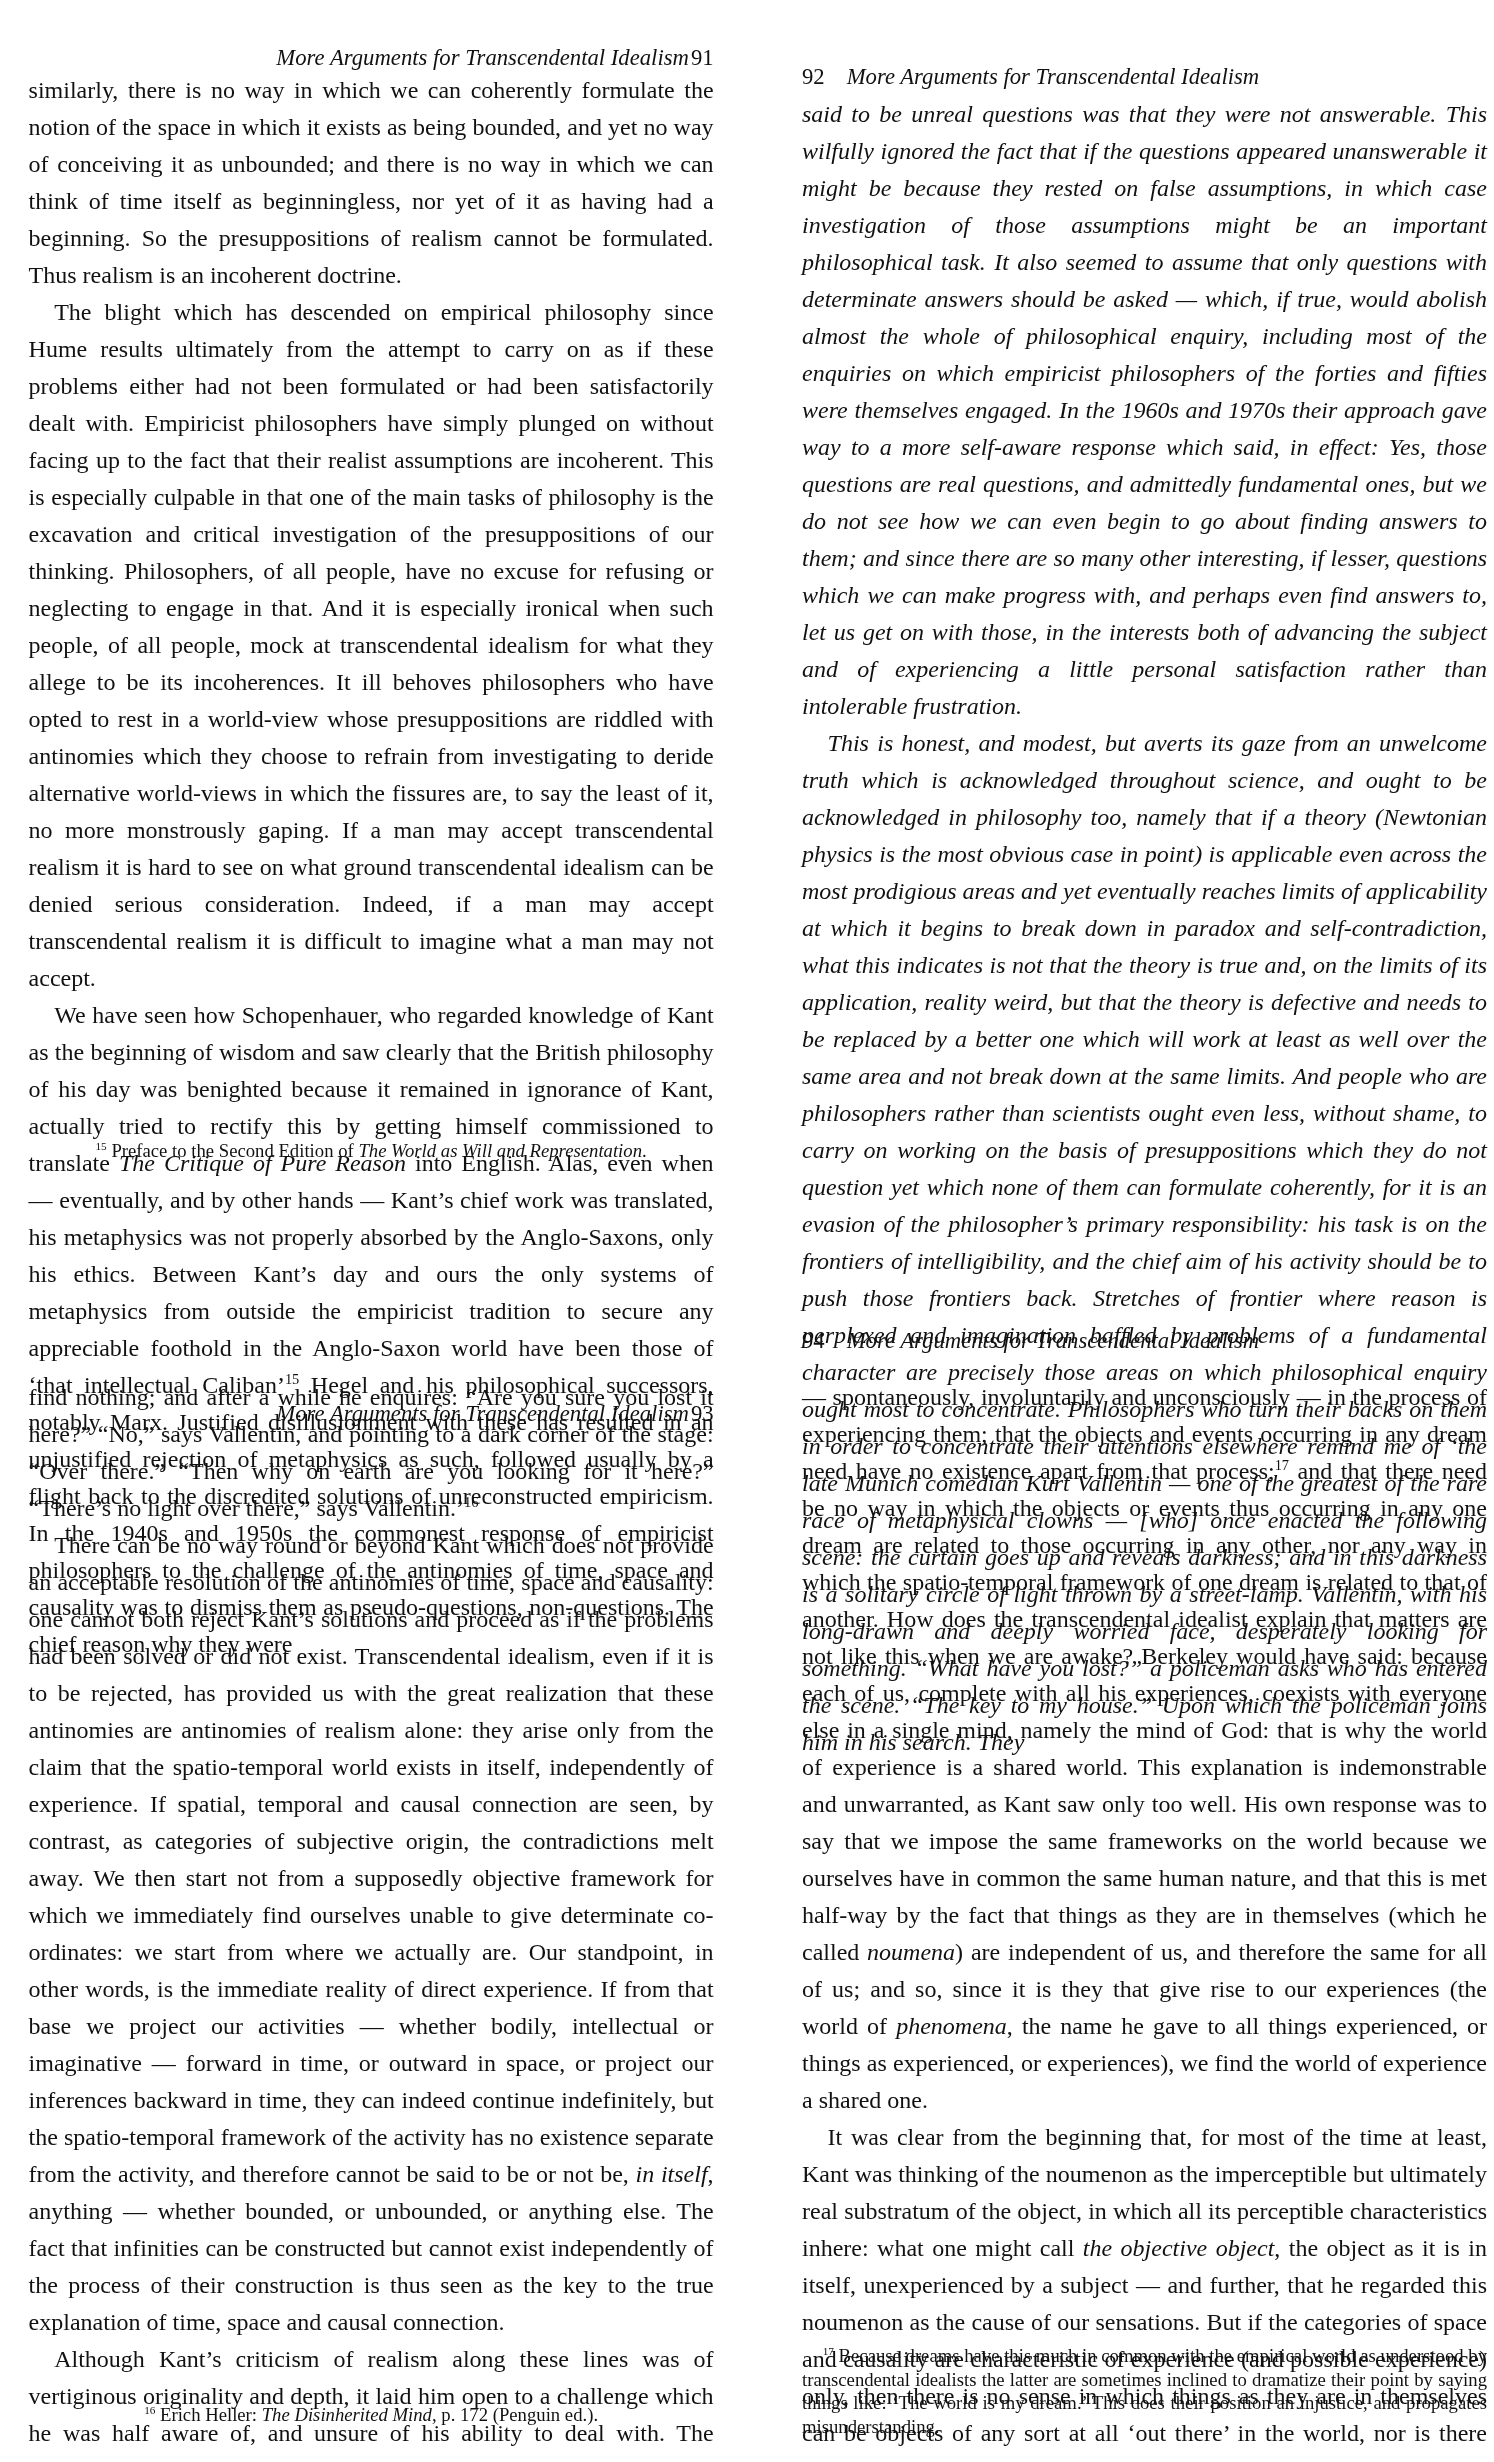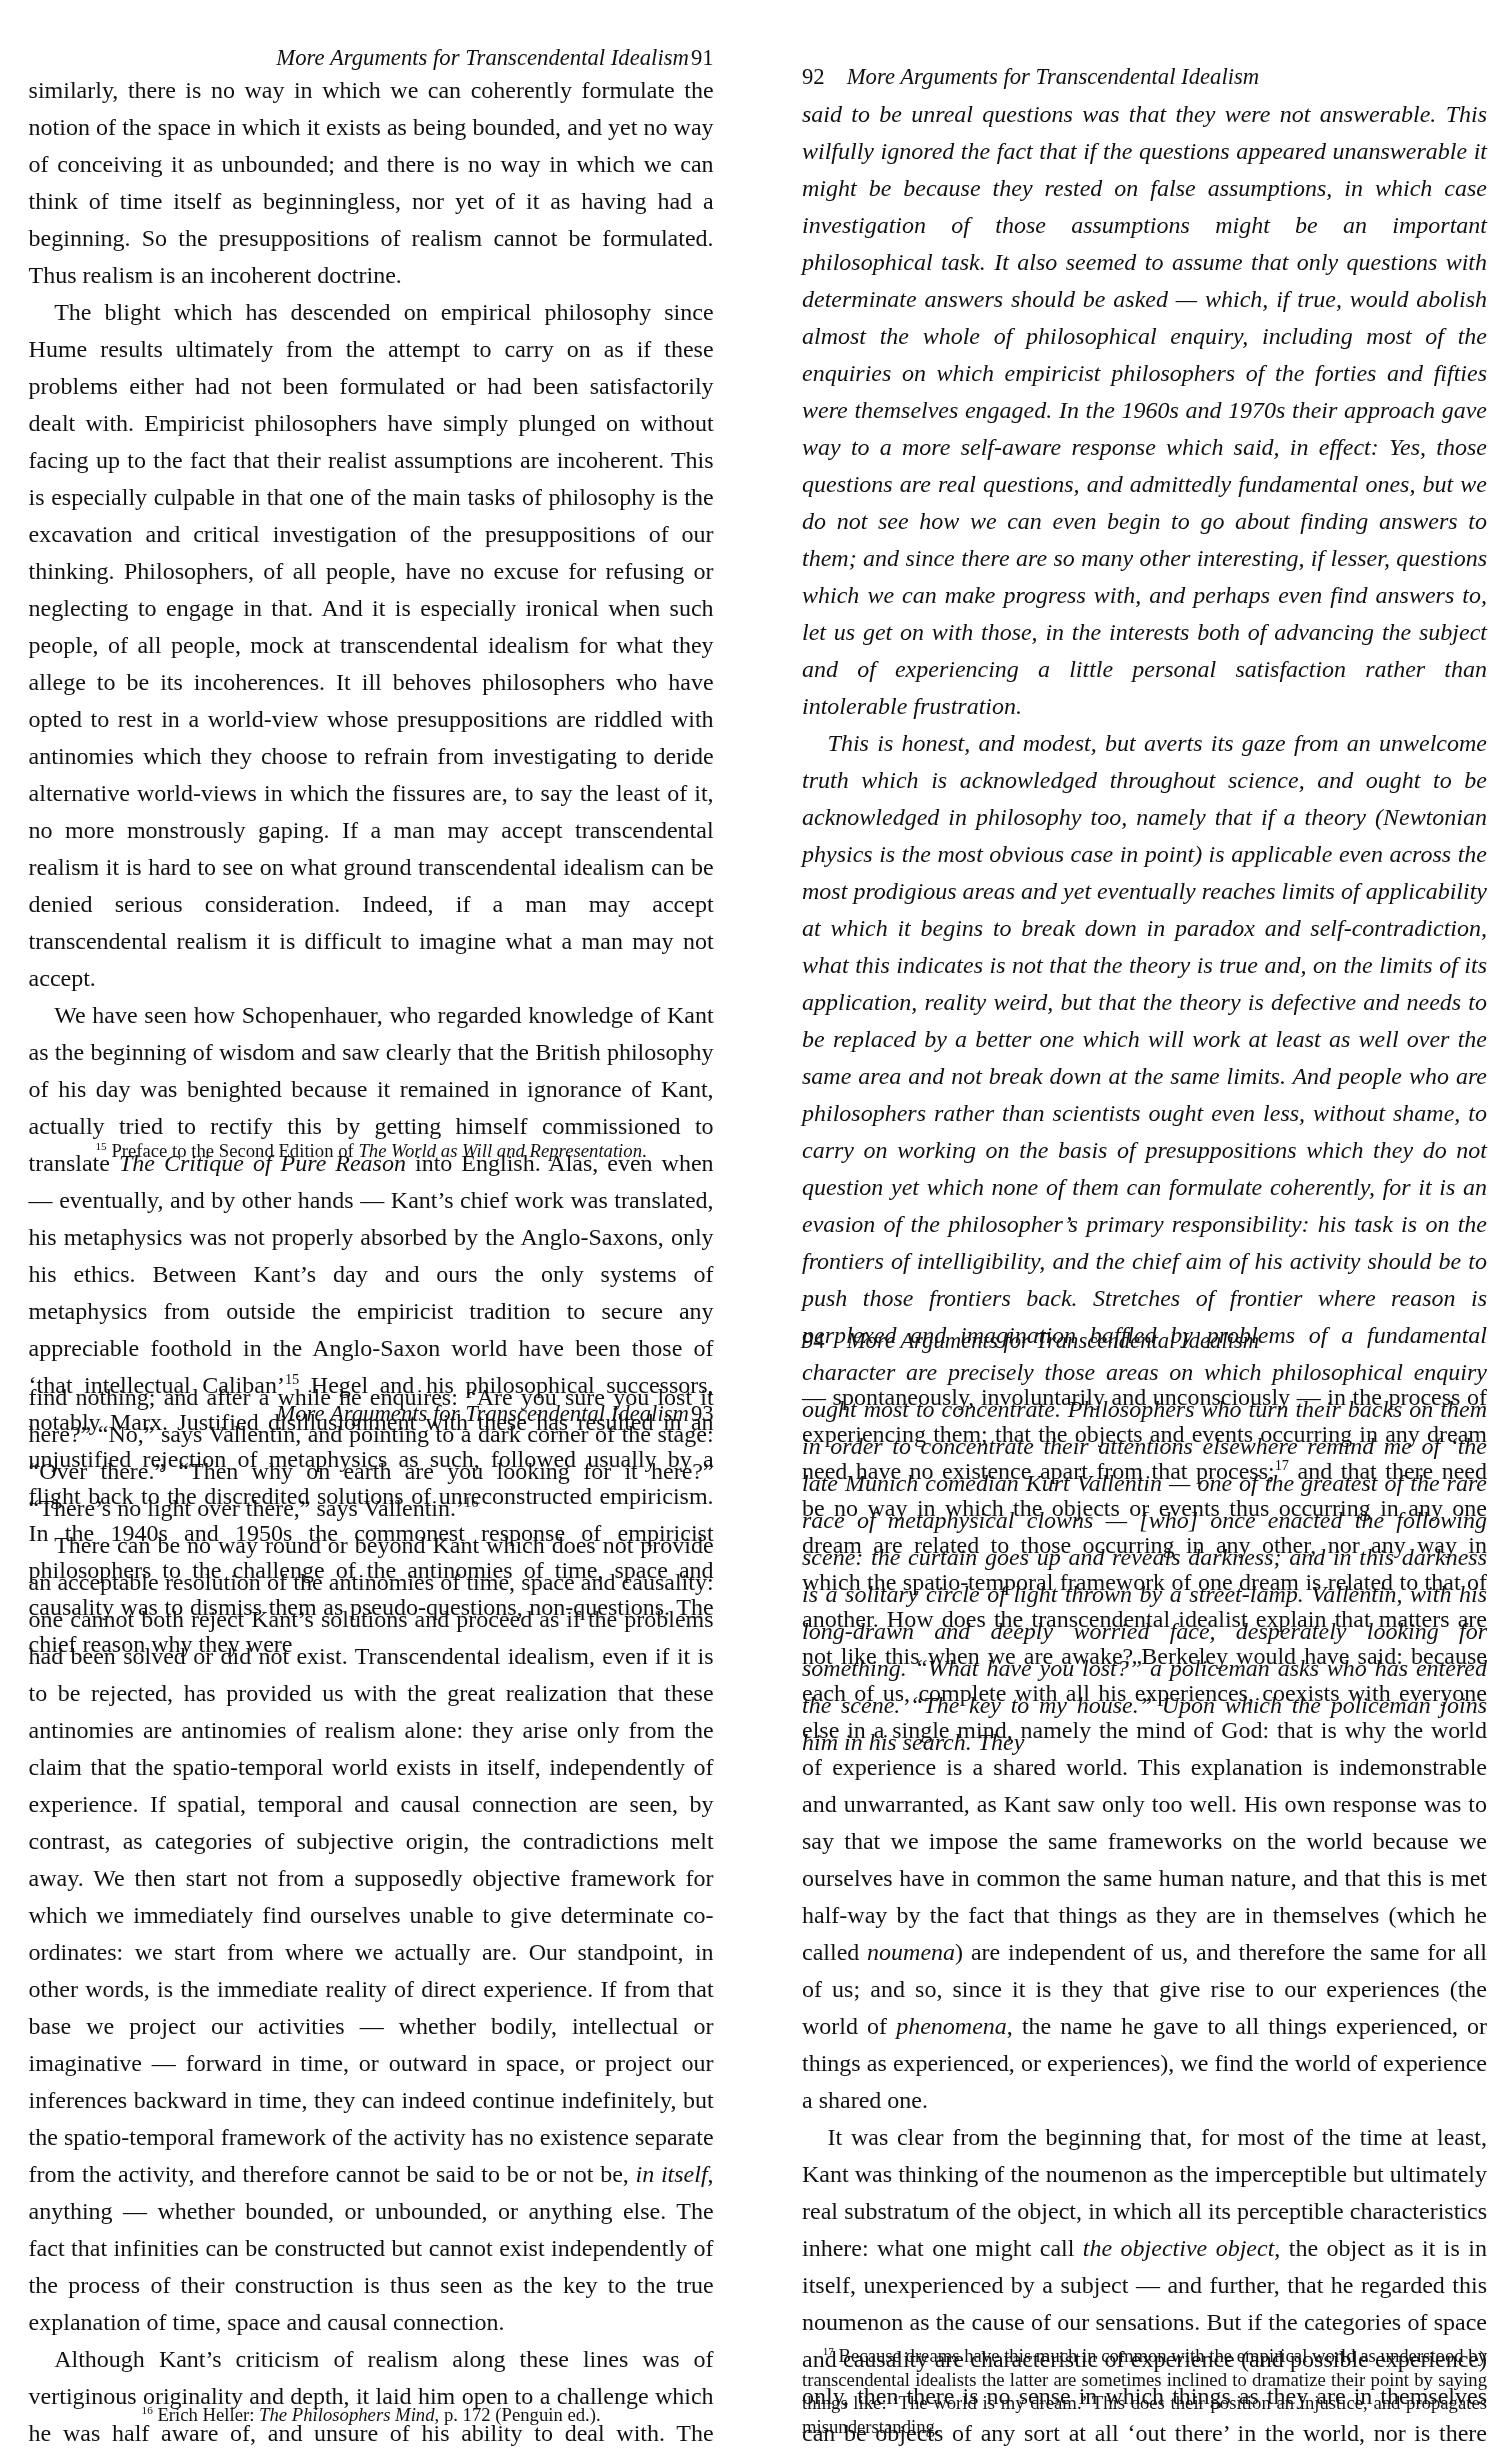--- a/index.html
+++ b/index.html
@@ -63,21 +63,21 @@
 
 <div class="page left" style="top:0;">
   <div class="running-head odd" style="top:1400px;">
     <span class="title">More Arguments for Transcendental Idealism</span><span class="num">93</span>
   </div>
   <div class="body-text" style="top:1379px;">
       <p>find nothing; and after a while he enquires: “Are you sure you lost it here?” “No,” says Vallentin, and pointing to a dark corner of the stage: “Over there.” “Then why on earth are you looking for it here?” “There’s no light over there,” says Vallentin.’<sup>16</sup></p>
       <p class="indent">There can be no way round or beyond Kant which does not provide an acceptable resolution of the antinomies of time, space and causality: one cannot both reject Kant’s solutions and proceed as if the problems had been solved or did not exist. Transcendental idealism, even if it is to be rejected, has provided us with the great realization that these antinomies are antinomies of realism alone: they arise only from the claim that the spatio-temporal world exists in itself, independently of experience. If spatial, temporal and causal connection are seen, by contrast, as categories of subjective origin, the contradictions melt away. We then start not from a supposedly objective framework for which we immediately find ourselves unable to give determinate co-ordinates: we start from where we actually are. Our standpoint, in other words, is the immediate reality of direct experience. If from that base we project our activities — whether bodily, intellectual or imaginative — forward in time, or outward in space, or project our inferences backward in time, they can indeed continue indefinitely, but the spatio-temporal framework of the activity has no existence separate from the activity, and therefore cannot be said to be or not be, <i>in itself</i>, anything — whether bounded, or unbounded, or anything else. The fact that infinities can be constructed but cannot exist independently of the process of their construction is thus seen as the key to the true explanation of time, space and causal connection.</p>
       <p class="indent">Although Kant’s criticism of realism along these lines was of vertiginous originality and depth, it laid him open to a challenge which he was half aware of, and unsure of his ability to deal with. The challenge can be put in this way: how can any form of transcendental idealism account for the fact that human beings live in a shared world? All sane, sighted, serious people who come into this room where I sit at this moment writing this page will agree with me and with each other about the size and shape of the room, and about what the objects in the room are, and where they are. Yet if each one of us is in some sense or other ‘constructing’ those objects in the process of perceiving them — and not only that, but constructing the spatio-temporal framework in which they are perceived as existing — how does it come about that each of us perceives, in all its details, the same room? The point is reinforced when we consider that there are, after all, such phenomena as dreams. Even realists can agree that dreams are constructed by people in their minds</p>
     </div>
-  <div class="footnote center" style="top:2403px;"><sup>16</sup><span> Erich Heller: <i>The Philosophers Mind</i>, p. 172 (Penguin ed.).</span></div>
+  <div class="footnote center" style="top:2403px;"><sup>16</sup><span> Erich Heller: <i>The Disinherited Mind</i>, p. 172 (Penguin ed.).</span></div>
 </div>
 
 <div class="page right" style="top:0;">
   <div class="running-head even" style="top:1327px;">
     <span class="num">94</span><span class="title">More Arguments for Transcendental Idealism</span>
   </div>
   <div class="body-text" style="top:1379px;">
       <p>— spontaneously, involuntarily and unconsciously — in the process of experiencing them; that the objects and events occurring in any dream need have no existence apart from that process;<sup>17</sup> and that there need be no way in which the objects or events thus occurring in any one dream are related to those occurring in any other, nor any way in which the spatio-temporal framework of one dream is related to that of another. How does the transcendental idealist explain that matters are not like this when we are awake? Berkeley would have said: because each of us, complete with all his experiences, coexists with everyone else in a single mind, namely the mind of God: that is why the world of experience is a shared world. This explanation is indemonstrable and unwarranted, as Kant saw only too well. His own response was to say that we impose the same frameworks on the world because we ourselves have in common the same human nature, and that this is met half-way by the fact that things as they are in themselves (which he called <i>noumena</i>) are independent of us, and therefore the same for all of us; and so, since it is they that give rise to our experiences (the world of <i>phenomena</i>, the name he gave to all things experienced, or things as experienced, or experiences), we find the world of experience a shared one.</p>
       <p class="indent">It was clear from the beginning that, for most of the time at least, Kant was thinking of the noumenon as the imperceptible but ultimately real substratum of the object, in which all its perceptible characteristics inhere: what one might call <i>the objective object</i>, the object as it is in itself, unexperienced by a subject — and further, that he regarded this noumenon as the cause of our sensations. But if the categories of space and causality are characteristic of experience (and possible experience) only, then there is no sense in which things as they are in themselves can be objects of any sort at all ‘out there’ in the world, nor is there any sense in which they can give rise to our experience of them — for location in space, and causality, are alike of subjective origin. As I have said, Kant was half-aware of this difficulty. But his dilemma was this: if he were explicitly to admit that physical objects are the causes of our sensations, then objects as we experience them are conceded to be things in themselves, and we are back with Locke’s pre-critical empiricism, with all its insoluble problems; but if, on the other hand, he were to dispense altogether with the notion of an objective substratum to experience, then we should be back with Berkeley in a reality which consisted of experiences alone, except that we should not be able to support ourselves with Berkeley’s — or, as far as can be seen, any other</p>
     </div>

